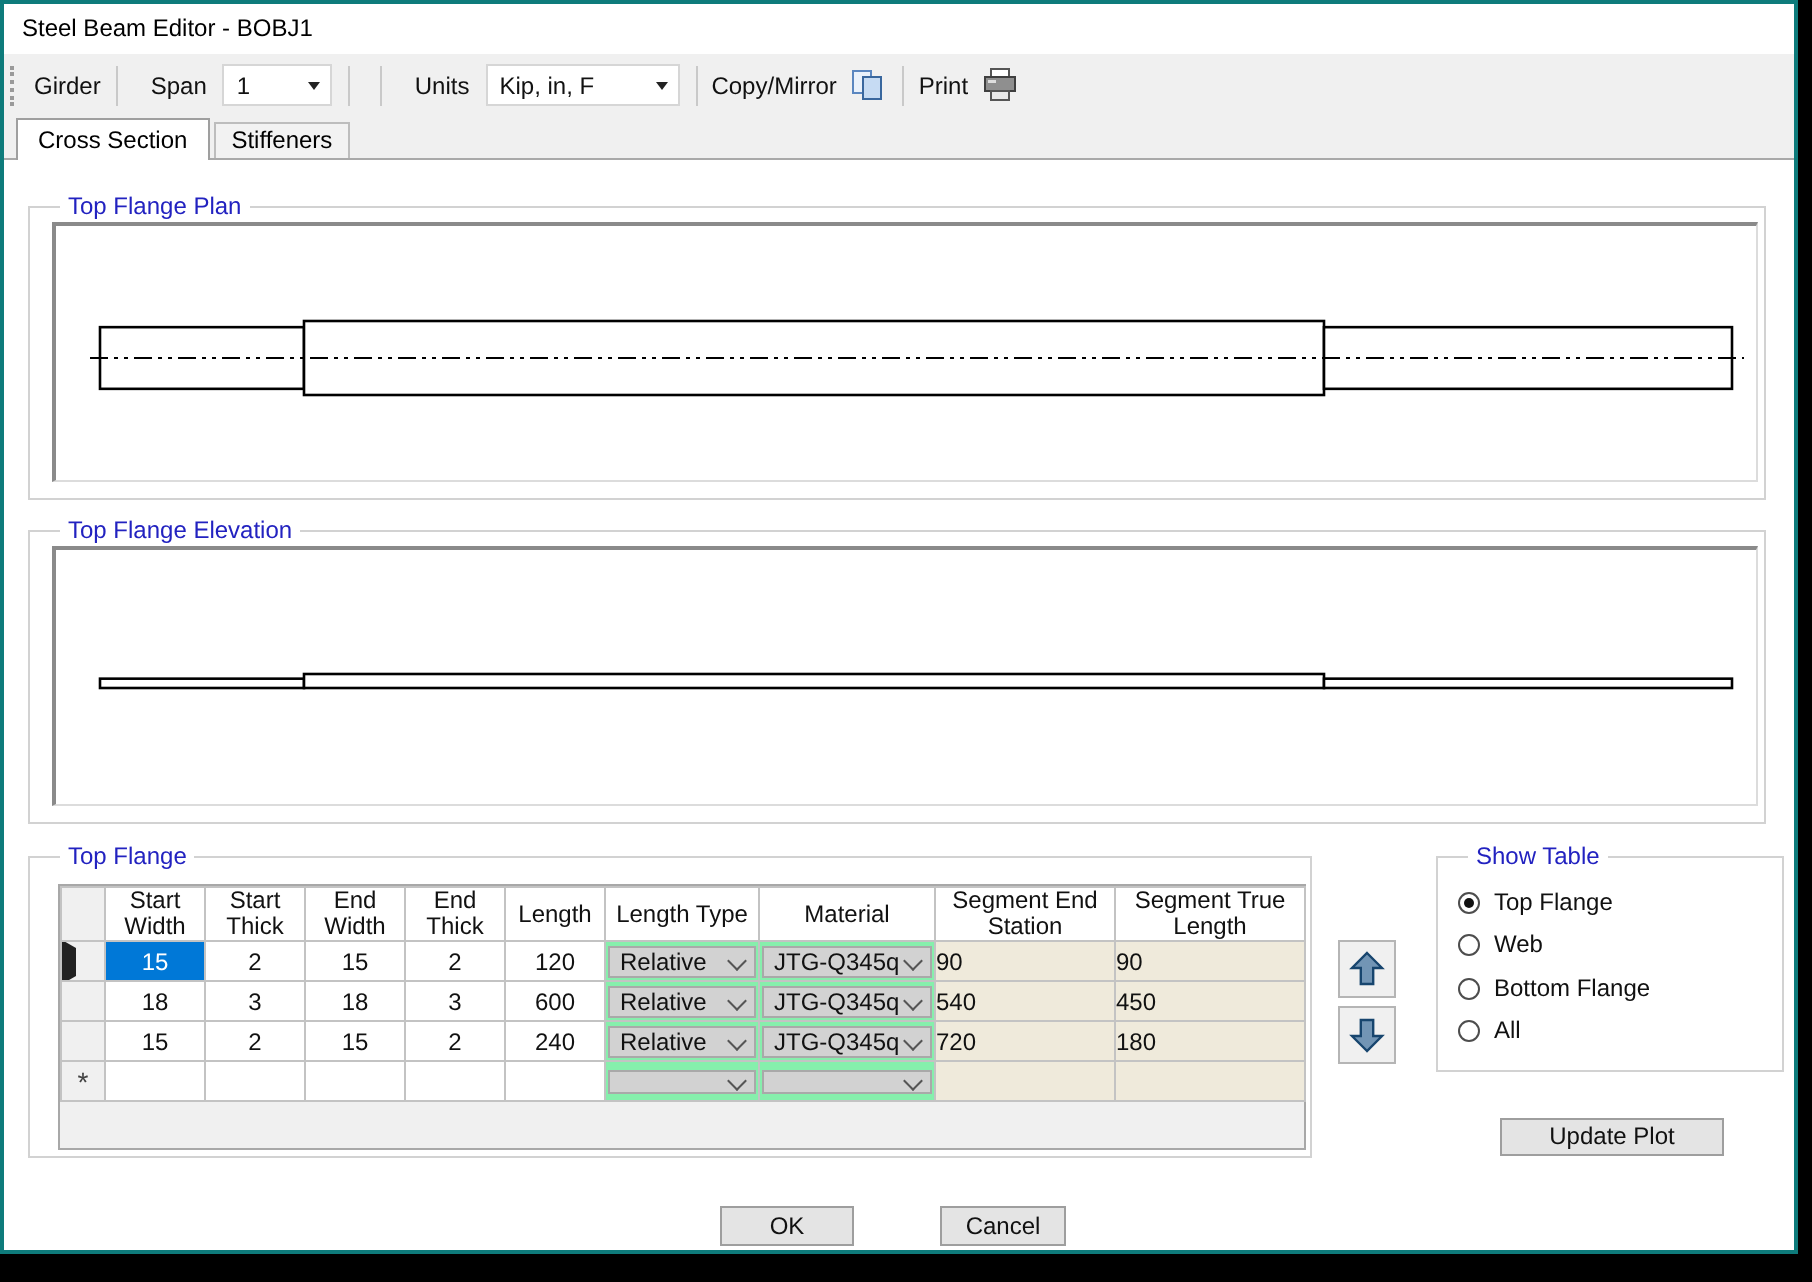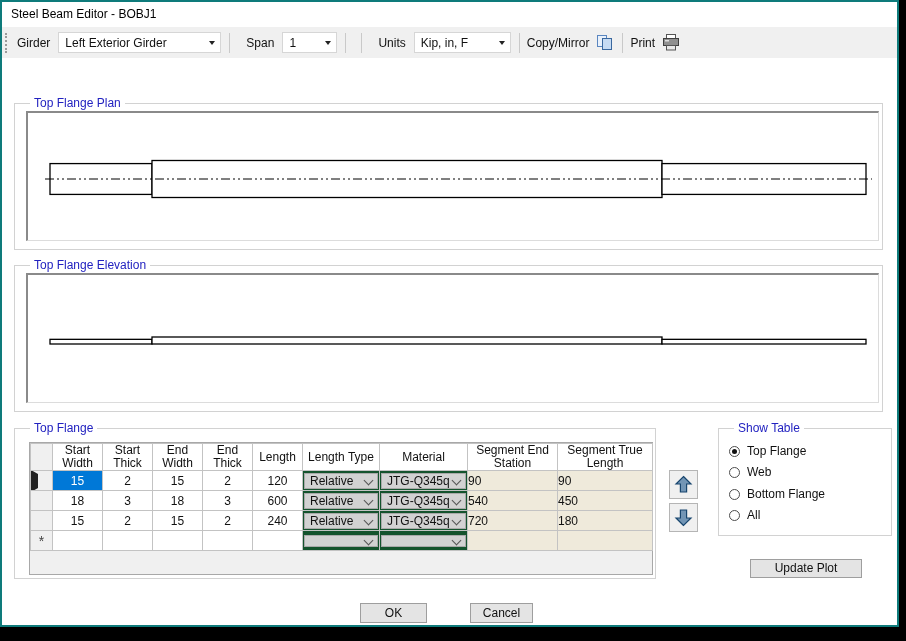--- a/index.html
+++ b/index.html
@@ -63,21 +63,21 @@
   table.grid { border-collapse:collapse; table-layout:fixed; width:622px; background:#fff;
                font-size:12px; color:#111; }
   table.grid th, table.grid td { border:1px solid #c3c3c3; overflow:hidden; }
   table.grid thead th { height:27px; background:#fff; font-weight:normal; text-align:center;
                         font-size:12px; line-height:13px; padding:0 1px; }
   table.grid th.corner, td.rowhdr { background:#f0f0f0; }
   table.grid tbody tr { height:20px;margin-top:20px; }
   td.num  { text-align:center; background:#fff; }
   td.calc { background:#efeadb; }
   td.sel  { background:#0078d7 !important; color:#fff; }
-  td.combo { background:#14532d; padding:1px; }
+  td.combo { background:#86efac; padding:1px; }
   .combo-inner { height:100%; border:1px solid #a9a9a9; background:#d2d2d2;
                  display:flex; align-items:center; justify-content:space-between; padding-left:5px; }
   .chev { width:10px; height:10px; position:relative; margin-right:3px; flex:0 0 auto; }
   .chev::before { content:""; position:absolute; left:1px; top:1px; width:6px; height:6px;
                   border-left:1px solid #555; border-bottom:1px solid #555; transform:rotate(-45deg); }
   .marker-right { width:0; height:0; border-left:7px solid #222;
                   border-top:4px solid transparent; border-bottom:4px solid transparent; margin:0 auto; }
   .marker-new { display:block; text-align:center; color:#444; font-size:14px; line-height:10px; }
 
   
@@ -107,24 +107,20 @@
 <div class="screen">
   <div class="window">
 
     <div class="titlebar">
       <span class="title">Steel Beam Editor - BOBJ1</span>
     </div>
 
     <div class="toolbar">
       <div class="grip"></div>
       <span class="tlabel">Girder</span>
-      <div class="tbcombo girder">
-        <span>Left Exterior Girder</span>
-        <span class="dd"></span>
-      </div>
       <div class="tsep"></div>
       <span class="tlabel">Span</span>
       <div class="tbcombo span">
         <span>1</span>
         <span class="dd"></span>
       </div>
       <div class="tsep"></div>
       <div class="tsep"></div>
       <span class="tlabel">Units</span>
       <div class="tbcombo units">
@@ -144,20 +140,24 @@
         <span>Print</span>
         <svg width="20" height="17" viewBox="0 0 20 17">
           <rect x="5.5" y="0.5" width="9" height="4" fill="#ffffff" stroke="#555"></rect>
           <rect x="2.5" y="4.5" width="15" height="7" fill="#8f8f8f" stroke="#3f3f3f"></rect>
           <rect x="5.5" y="11.5" width="9" height="4.5" fill="#e8e8e8" stroke="#555"></rect>
           <rect x="4" y="6" width="4" height="1.5" fill="#dedede"></rect>
         </svg>
       </div>
     </div>
 
+    <div class="tabstrip">
+      <div class="tab active">Cross Section</div>
+      <div class="tab inactive">Stiffeners</div>
+    </div>
 
     <div class="page">
 
       <div class="groupbox" id="gb-plan">
         <span class="gb-label">Top Flange Plan</span>
         <div class="panel">
           <svg id="plan-svg" width="849" height="126">
               <rect x="22" y="50.583333333333336" width="102" height="30.83333333333333" fill="#fff" stroke="#000" stroke-width="1.3"></rect>
               <rect x="124" y="47.5" width="510" height="37" fill="#fff" stroke="#000" stroke-width="1.3"></rect>
               <rect x="634" y="50.583333333333336" width="204" height="30.83333333333333" fill="#fff" stroke="#000" stroke-width="1.3"></rect>

